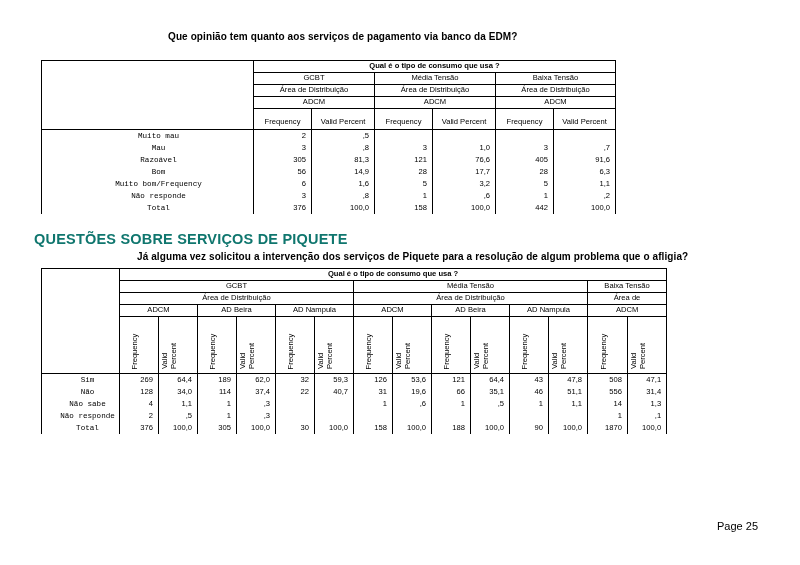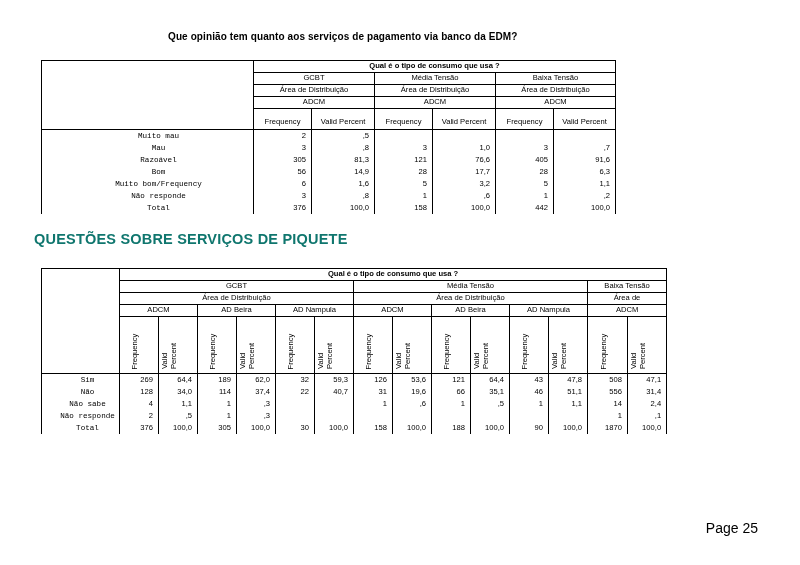--- a/index.html
+++ b/index.html
@@ -42,21 +42,21 @@
     color: #0f766e;
     letter-spacing: 0.2px;
     white-space: nowrap;
     margin-top: 10px;
   }
 
   .page-number {
     position: absolute;
     right: 42px;
     top: 520px;
-    font-size: 14px;
+    font-size: 11px;
     color: #000;
   }
 
   
   .spss {
     position: absolute;
     border-collapse: collapse;
     font-size: 7.6px;
     table-layout: fixed;
     background: #fff;
@@ -246,20 +246,21 @@
         <td class="num last">158</td>
         <td class="num last">100,0</td>
         <td class="num last">442</td>
         <td class="num last frame-right">100,0</td>
       </tr>
     </tbody>
   </table>
 
   <div class="section-heading">QUESTÕES SOBRE SERVIÇOS DE PIQUETE</div>
 
+  <div class="q-title" id="title-2">Já alguma vez solicitou a intervenção dos serviços de Piquete para a resolução de algum problema que o afligia?</div>
 
   <table class="spss" id="table2">
     <colgroup>
       <col style="width:78px">
       <col style="width:39px">
         <col style="width:39px">
       <col style="width:39px">
         <col style="width:39px">
       <col style="width:39px">
         <col style="width:39px">
@@ -404,21 +405,21 @@
         <td class="num">,3</td>
         <td class="num"></td>
         <td class="num"></td>
         <td class="num">1</td>
         <td class="num">,6</td>
         <td class="num">1</td>
         <td class="num">,5</td>
         <td class="num">1</td>
         <td class="num">1,1</td>
         <td class="num">14</td>
-        <td class="num frame-right">2,4</td>
+        <td class="num frame-right">1,3</td>
       </tr>
       <tr>
         <td class="rowlabel" style="padding-left:14px !important;">Não responde</td>
         <td class="num">2</td>
         <td class="num">,5</td>
         <td class="num">1</td>
         <td class="num">,3</td>
         <td class="num"></td>
         <td class="num"></td>
         <td class="num"></td>

